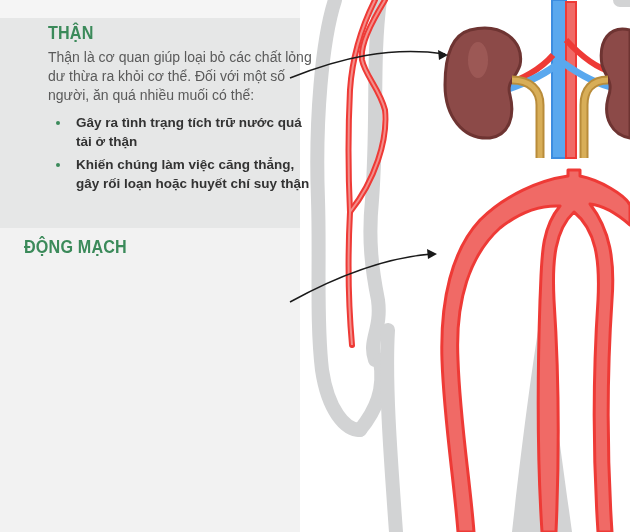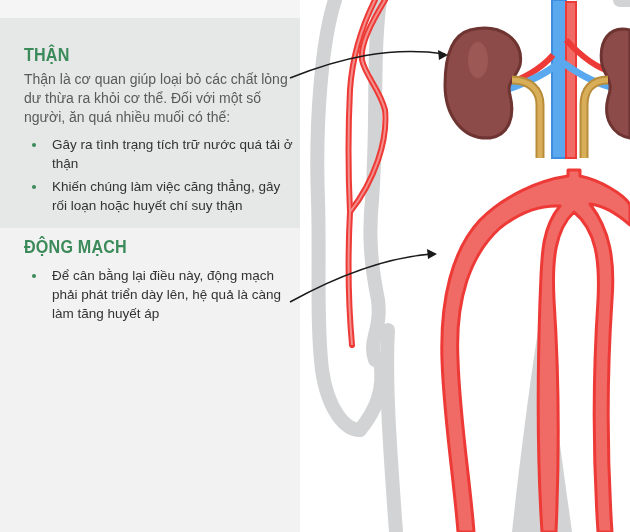--- a/index.html
+++ b/index.html
@@ -3,26 +3,26 @@
 <meta charset="utf-8">
 <style>
   html,body{margin:0;padding:0;}
   body{width:630px;height:532px;position:relative;overflow:hidden;background:#f2f2f2;font-family:"Liberation Sans",sans-serif;}
   .top-strip{position:absolute;left:0;top:0;width:630px;height:18px;background:#f5f5f5;}
   .panel1{position:absolute;left:0;top:18px;width:300px;height:210px;background:#e6e7e7;}
   .panel2{position:absolute;left:0;top:228px;width:300px;height:304px;background:#f2f2f2;}
   .right-bg{position:absolute;left:300px;top:0;width:330px;height:532px;background:#ffffff;}
   svg.art{position:absolute;left:0;top:0;}
   .section{position:absolute;left:24px;width:270px;color:#555;}
-  .s1{top:44px;}
+  .s1{top:22px;margin-left:24px;}
   .s2{top:236px;}
   .title{font-family:"Liberation Sans",sans-serif;font-weight:700;font-size:19px;color:#3b8a5a;letter-spacing:0.2px;margin:0 0 4px 0;transform:scaleX(0.85);transform-origin:left;}
   .intro{font-size:14px;line-height:19px;color:#5a5a5a;margin:0;}
   ul{margin:8px 0 0 0;padding:0 0 0 28px;list-style:none;}
-  li{position:relative;font-size:13.5px;line-height:19px;color:#333;font-weight:400;margin-bottom:4px;}
+  li{position:relative;font-size:13.5px;line-height:19px;color:#333;font-weight:700;margin-bottom:4px;}
   li::before{content:"";position:absolute;left:-20px;top:8px;width:4px;height:4px;border-radius:50%;background:#3b8a5a;}
 </style>
 </head>
 <body>
 
 <div class="top-strip"></div>
 <div class="panel1"></div>
 <div class="panel2"></div>
 <div class="right-bg"></div>
 
@@ -84,15 +84,14 @@
   <p class="intro">Thận là cơ quan giúp loại bỏ các chất lỏng dư thừa ra khỏi cơ thể. Đối với một số người, ăn quá nhiều muối có thể:</p>
   <ul>
     <li>Gây ra tình trạng tích trữ nước quá tải ở thận</li>
     <li>Khiến chúng làm việc căng thẳng, gây rối loạn hoặc huyết chí suy thận</li>
   </ul>
 </div>
 
 <div class="section s2">
   <div class="title">ĐỘNG MẠCH</div>
   <ul>
-    <li>Để cân bằng lại điều này, động mạch phải phát triển dày lên, hệ quả là càng làm tăng huyết áp</li>
   </ul>
 </div>
 
 </body></html>

